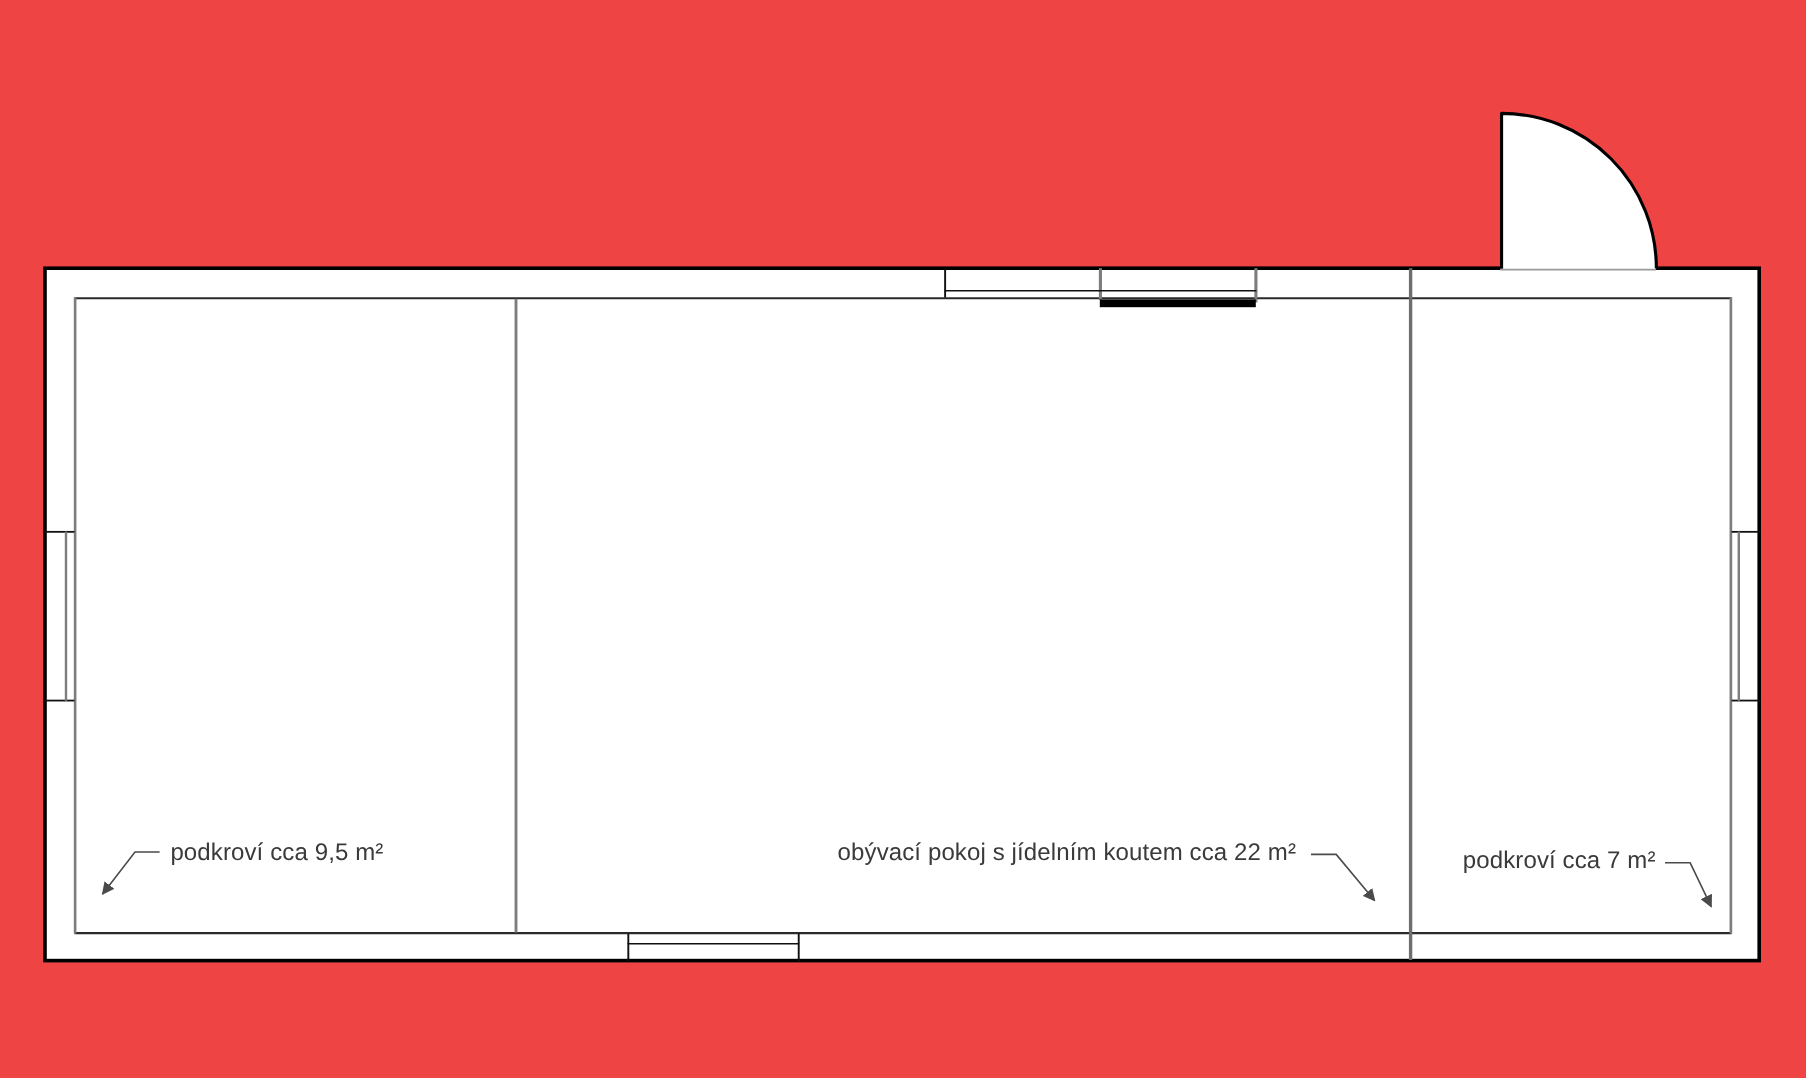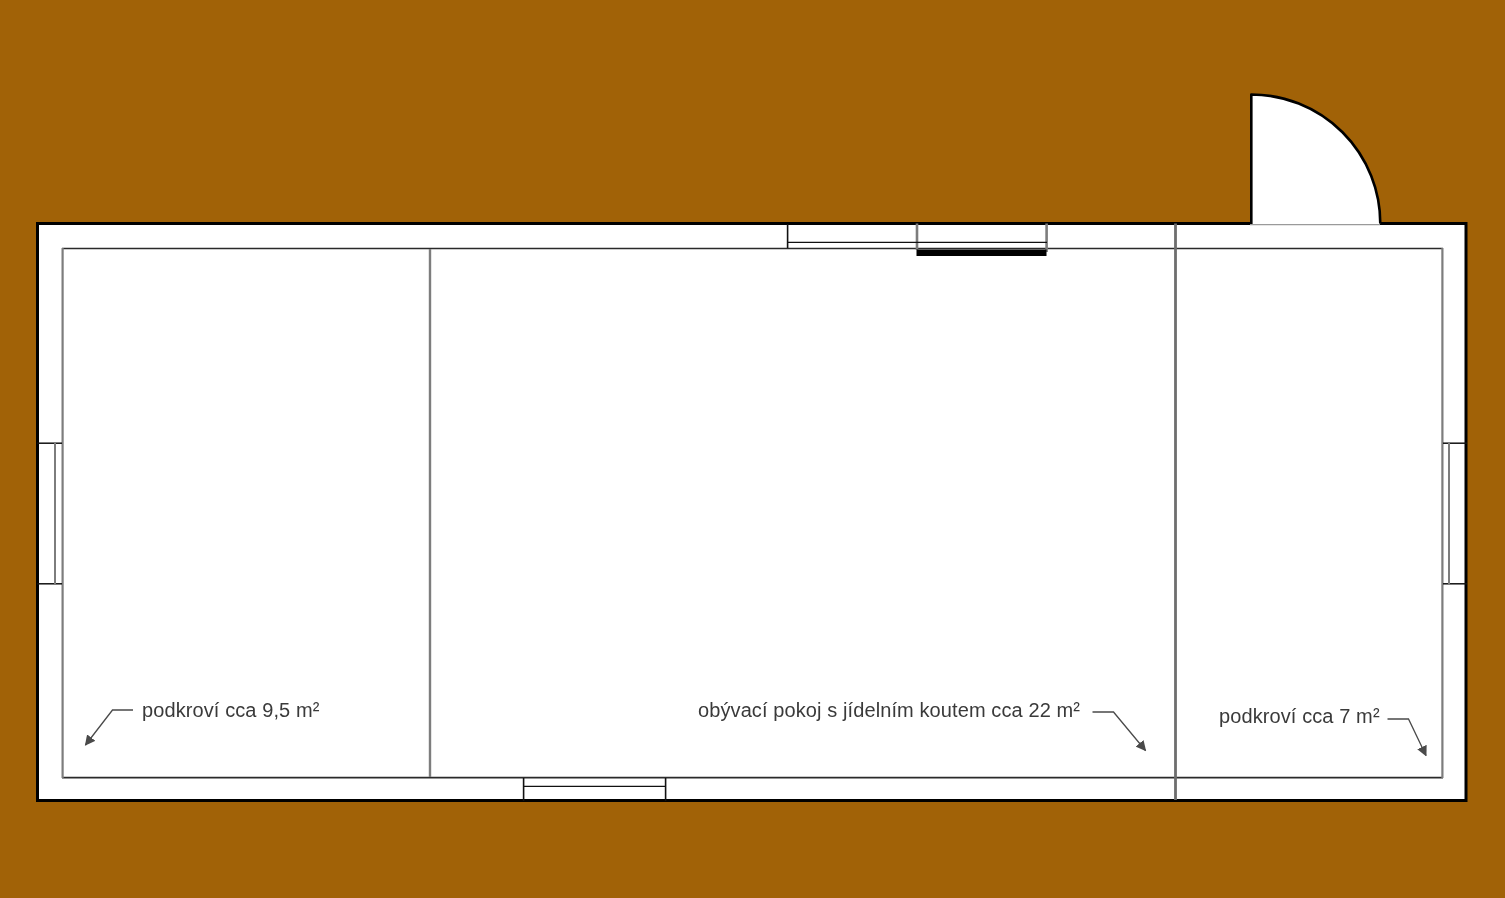--- a/index.html
+++ b/index.html
@@ -5,21 +5,21 @@
   html, body {
     margin: 0;
     padding: 0;
     background: #bfc1c5;
     font-family: "Liberation Sans", sans-serif;
   }
   .canvas {
     position: relative;
     width: 1505px;
     height: 898px;
-    background: #a16207;
+    background: #ef4444;
     overflow: hidden;
   }
   .canvas svg {
     position: absolute;
     left: 0;
     top: 0;
   }
   .room-label {
     font-family: "Liberation Sans", sans-serif;
     font-size: 20px;

